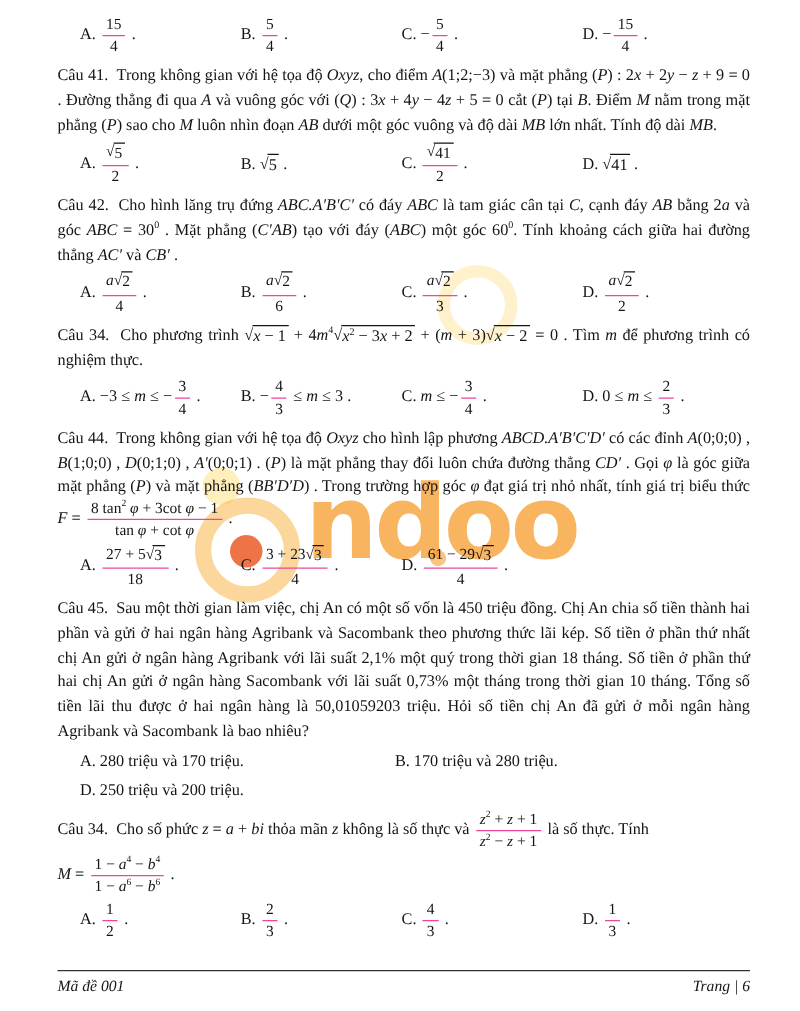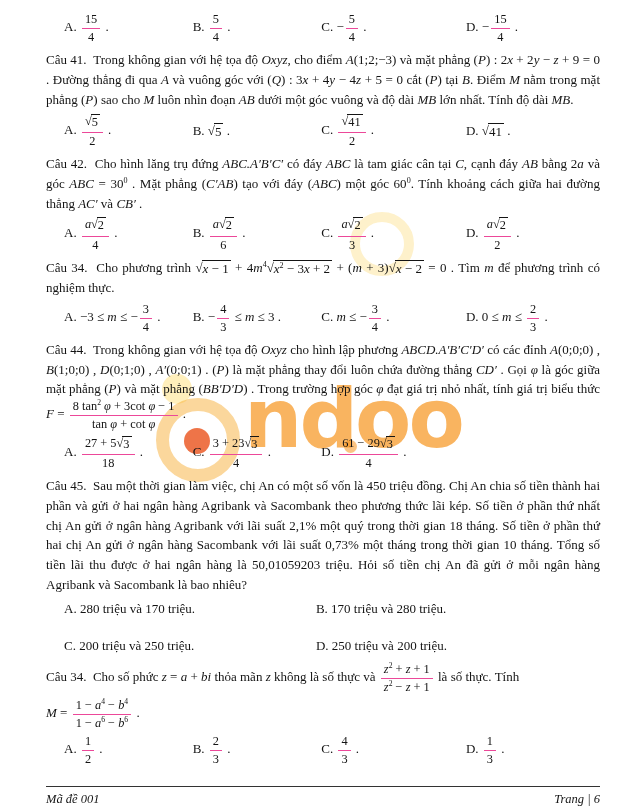--- a/index.html
+++ b/index.html
@@ -11,21 +11,21 @@
     position:relative; overflow:hidden;
   }
   .page { position:relative; z-index:2; padding:8px 40px 0 46px; }
   .q-body { text-align:justify; margin:6px 0 2px; }
   .q-label { font-weight:normal; }
   .q-formula { margin:3px 0 2px; }
   .answer-row {
     display:grid; grid-template-columns:24% 24% 27% 25%;
     padding-left:18px; margin:4px 0 6px; align-items:center;
   }
-  .answer-row.two-col { grid-template-columns:47% 53%; row-gap:18px; }
+  .answer-row.two-col { grid-template-columns:47% 53%; row-gap:4px; }
   .opt { white-space:nowrap; }
 
   
   .frac { display:inline-flex; flex-direction:column; text-align:center;
           vertical-align:middle; line-height:1.15; margin:0 2px; font-size:0.95em; }
   .frac > .num { display:block; padding:0 3px 2px; border-bottom:1px solid #ec4899; }
   .frac > .den { display:block; padding:1px 3px 0; }
   .sqrt { display:inline-flex; align-items:flex-start; vertical-align:middle; }
   .sqrt > .sqrt-sym { line-height:1.25; margin-right:-1px; }
   .sqrt > .sqrt-body { line-height:1.25; border-top:1px solid #141414; padding:0 2px 0 1px; }
@@ -43,21 +43,21 @@
               border-radius:50%; border:13px solid rgba(246,166,35,0.45); }
   .wm-ring2 { position:absolute; left:350px; top:212px; width:64px; height:64px;
               border-radius:50%; border:10px solid rgba(250,205,70,0.28); }
   .wm-dot1 { position:absolute; left:184px; top:428px; width:26px; height:26px;
              border-radius:50%; background:rgba(235,92,40,0.85); }
   .wm-dot2 { position:absolute; left:344px; top:440px; width:13px; height:13px;
              border-radius:50%; background:rgba(247,148,29,0.55); }
   .wm-dot3 { position:absolute; left:162px; top:374px; width:30px; height:30px;
              border-radius:50%; background:rgba(255,214,80,0.38); }
 
-  .footer { position:absolute; left:46px; right:40px; bottom:0; z-index:2;
+  .footer { position:absolute; left:46px; right:40px; bottom:10px; z-index:2;
             border-top:1px solid #333; padding-top:3px;
             display:flex; justify-content:space-between;
             font-style:italic; font-size:12.5px; }
 </style>
 </head>
 <body>
 
 <div class="watermark" aria-hidden="true">
   <span class="wm-ring2"></span>
   <span class="wm-dot3"></span>
@@ -209,21 +209,20 @@
             <span class="den">4</span>
           </span> .</span>
     </div>
   </section>
 
   <section>
     <p class="q-body"><strong class="q-label">Câu 45.</strong>&nbsp; <span>Sau một thời gian làm việc, chị An có một số vốn là 450 triệu đồng. Chị An chia số tiền thành hai phần và gửi ở hai ngân hàng Agribank và Sacombank theo phương thức lãi kép. Số tiền ở phần thứ nhất chị An gửi ở ngân hàng Agribank với lãi suất 2,1% một quý trong thời gian 18 tháng. Số tiền ở phần thứ hai chị An gửi ở ngân hàng Sacombank với lãi suất 0,73% một tháng trong thời gian 10 tháng. Tổng số tiền lãi thu được ở hai ngân hàng là 50,01059203 triệu. Hỏi số tiền chị An đã gửi ở mỗi ngân hàng Agribank và Sacombank là bao nhiêu?</span></p>
     <div class="answer-row two-col">
       <span class="opt">A. 280 triệu và 170 triệu.</span>
       <span class="opt">B. 170 triệu và 280 triệu.</span>
-      <span class="opt">C. 200 triệu và 250 triệu.</span>
       <span class="opt">D. 250 triệu và 200 triệu.</span>
     </div>
   </section>
 
   <section>
     <p class="q-body"><strong class="q-label">Câu 34.</strong>&nbsp; <span>Cho số phức <em>z</em> = <em>a</em> + <em>bi</em> thỏa mãn <em>z</em> không là số thực và <span class="frac">
             <span class="num"><em>z</em><sup>2</sup> + <em>z</em> + 1</span>
             <span class="den"><em>z</em><sup>2</sup> − <em>z</em> + 1</span>
           </span> là số thực. Tính</span></p>
     <p class="q-formula"><em>M</em> = <span class="frac">

